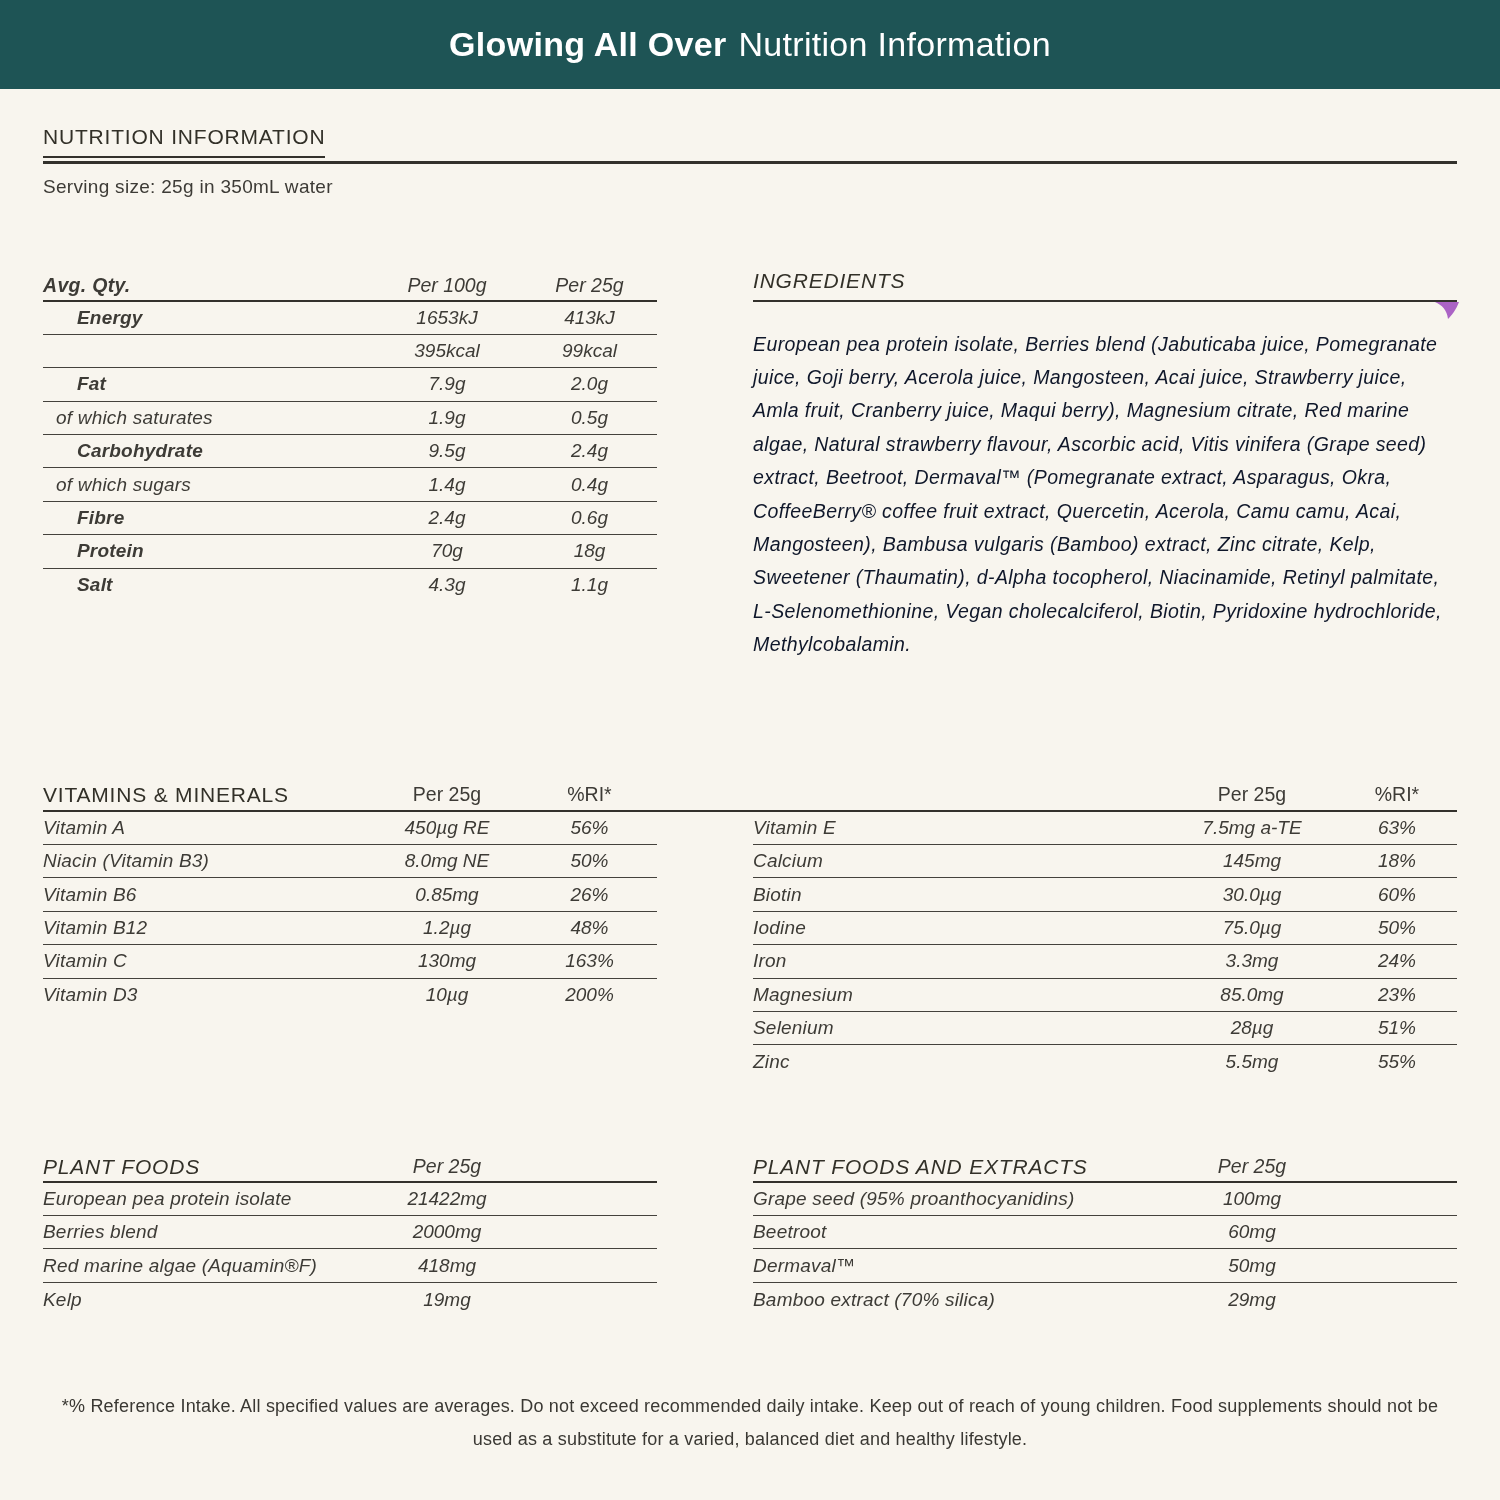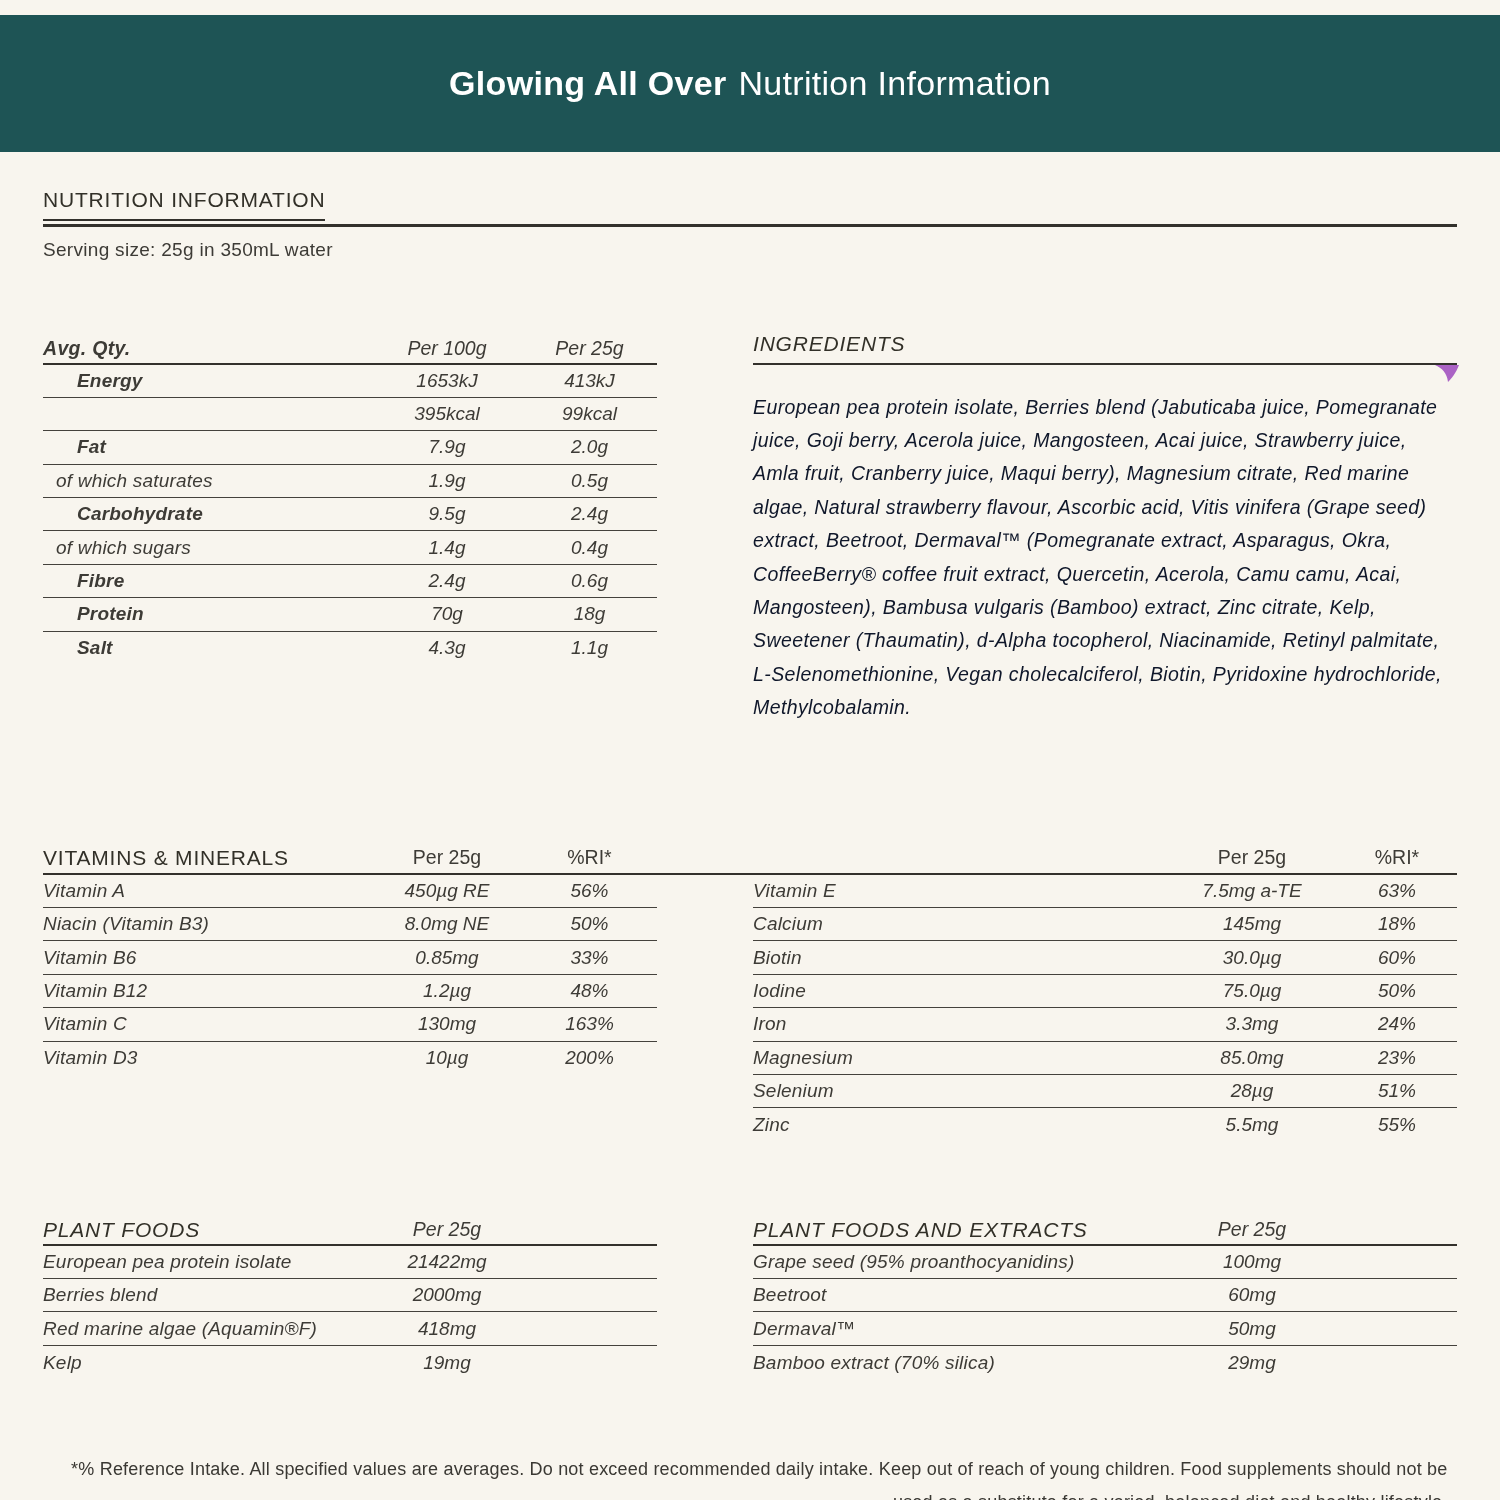--- a/index.html
+++ b/index.html
@@ -11,22 +11,22 @@
   }
   *{box-sizing:border-box;}
   html,body{margin:0;padding:0;}
   body{
     width:1500px;height:1500px;overflow:hidden;
     background:var(--cream);
     font-family:"Liberation Sans","DejaVu Sans",sans-serif;
     color:var(--ink);
   }
   .banner{
-    height:137px;background:var(--teal);
-    display:flex;align-items:center;justify-content:center;margin-top:15px;
+    height:89px;background:var(--teal);
+    display:flex;align-items:center;justify-content:center;
   }
   .banner-title{font-size:34px;color:#ffffff;letter-spacing:.3px;}
   .banner-title .bold{font-weight:700;}
   .banner-title .reg{font-weight:400;margin-left:.35em;}
 
   .content{padding:0 43px;}
 
   .section-heading{
     font-size:21px;font-weight:400;letter-spacing:.8px;
     margin:0;color:#323028;
@@ -76,21 +76,21 @@
   .vit-header .right{grid-template-columns:1fr 170px 120px;}
   .vit-header .section-heading{font-size:21px;}
 
   
   .plant-section{margin-top:74px;}
   .plant-header{height:30px;border-bottom:2.5px solid var(--heavy);font-size:19.5px;}
   .plant-header .section-heading{font-size:21px;}
 
   .footnote{
     margin:74px auto 0 auto;max-width:1395px;
-    text-align:right;font-size:18px;line-height:32.5px;letter-spacing:.2px;
+    text-align:center;font-size:18px;line-height:32.5px;letter-spacing:.2px;
     color:#3a3833;
   }
 </style>
 </head>
 <body>
 
 <div class="page">
 
   <header class="banner">
     <div class="banner-title">
@@ -208,21 +208,21 @@
 
             <div class="t-row three-col">
               <span class="t-label">Niacin (Vitamin B3)</span>
               <span class="t-val">8.0mg NE</span>
               <span class="t-val">50%</span>
             </div>
 
             <div class="t-row three-col">
               <span class="t-label">Vitamin B6</span>
               <span class="t-val">0.85mg</span>
-              <span class="t-val">33%</span>
+              <span class="t-val">26%</span>
             </div>
 
             <div class="t-row three-col">
               <span class="t-label">Vitamin B12</span>
               <span class="t-val">1.2µg</span>
               <span class="t-val">48%</span>
             </div>
 
             <div class="t-row three-col">
               <span class="t-label">Vitamin C</span>

